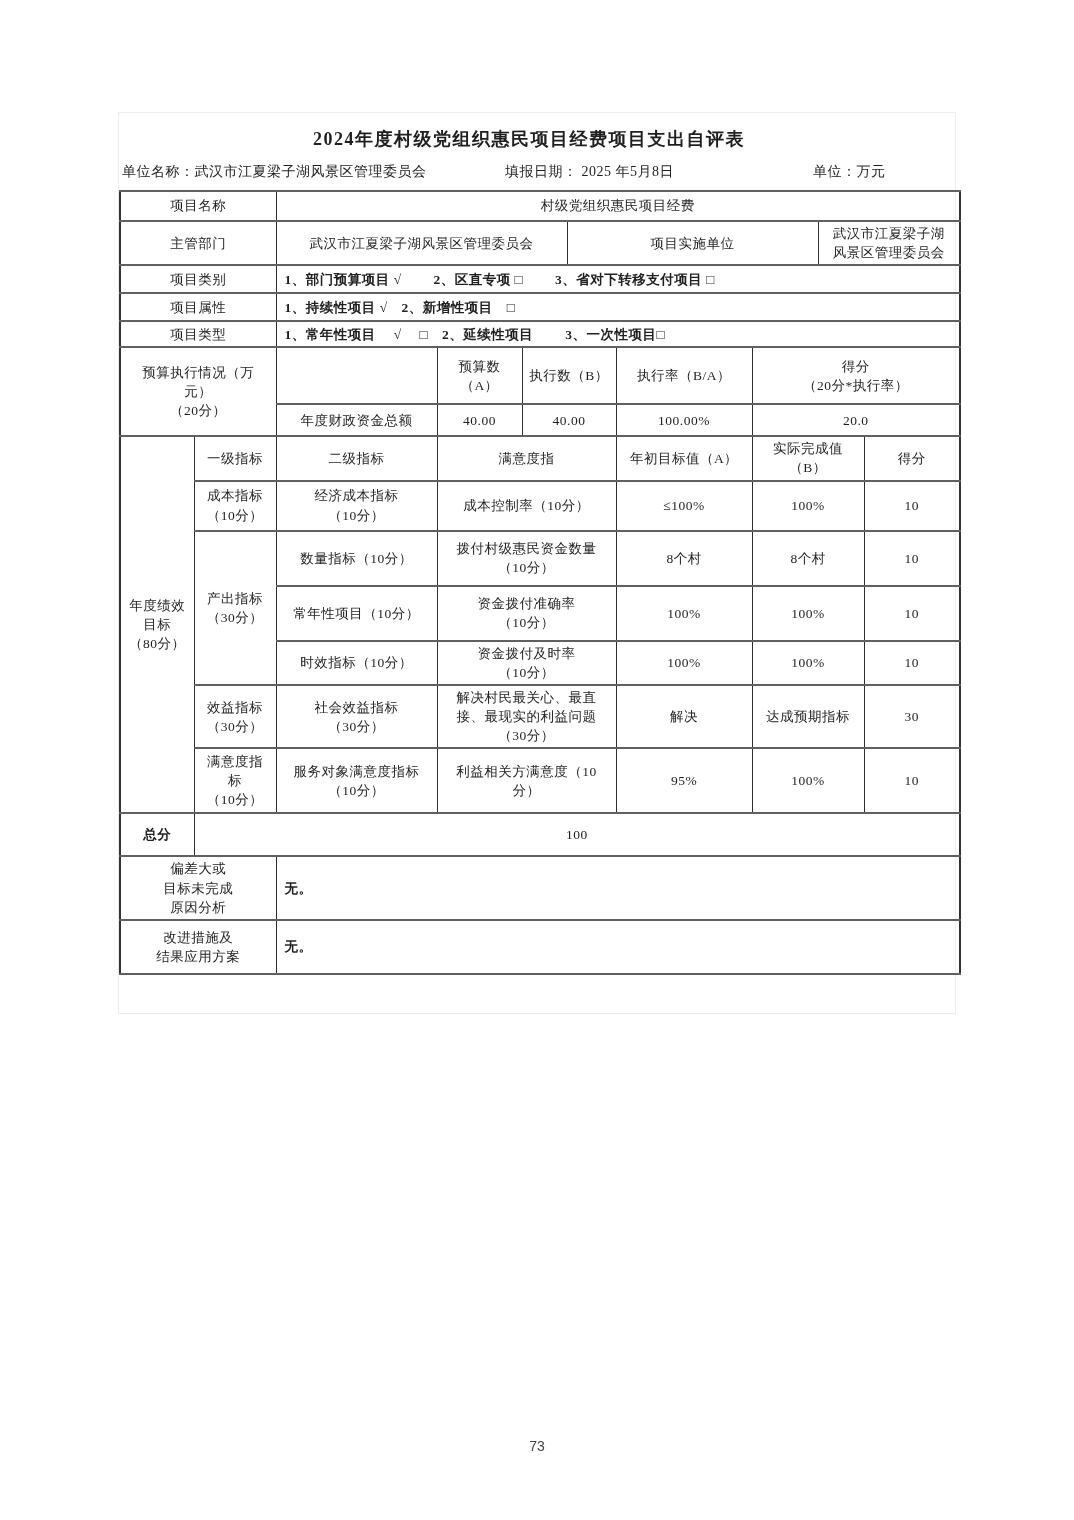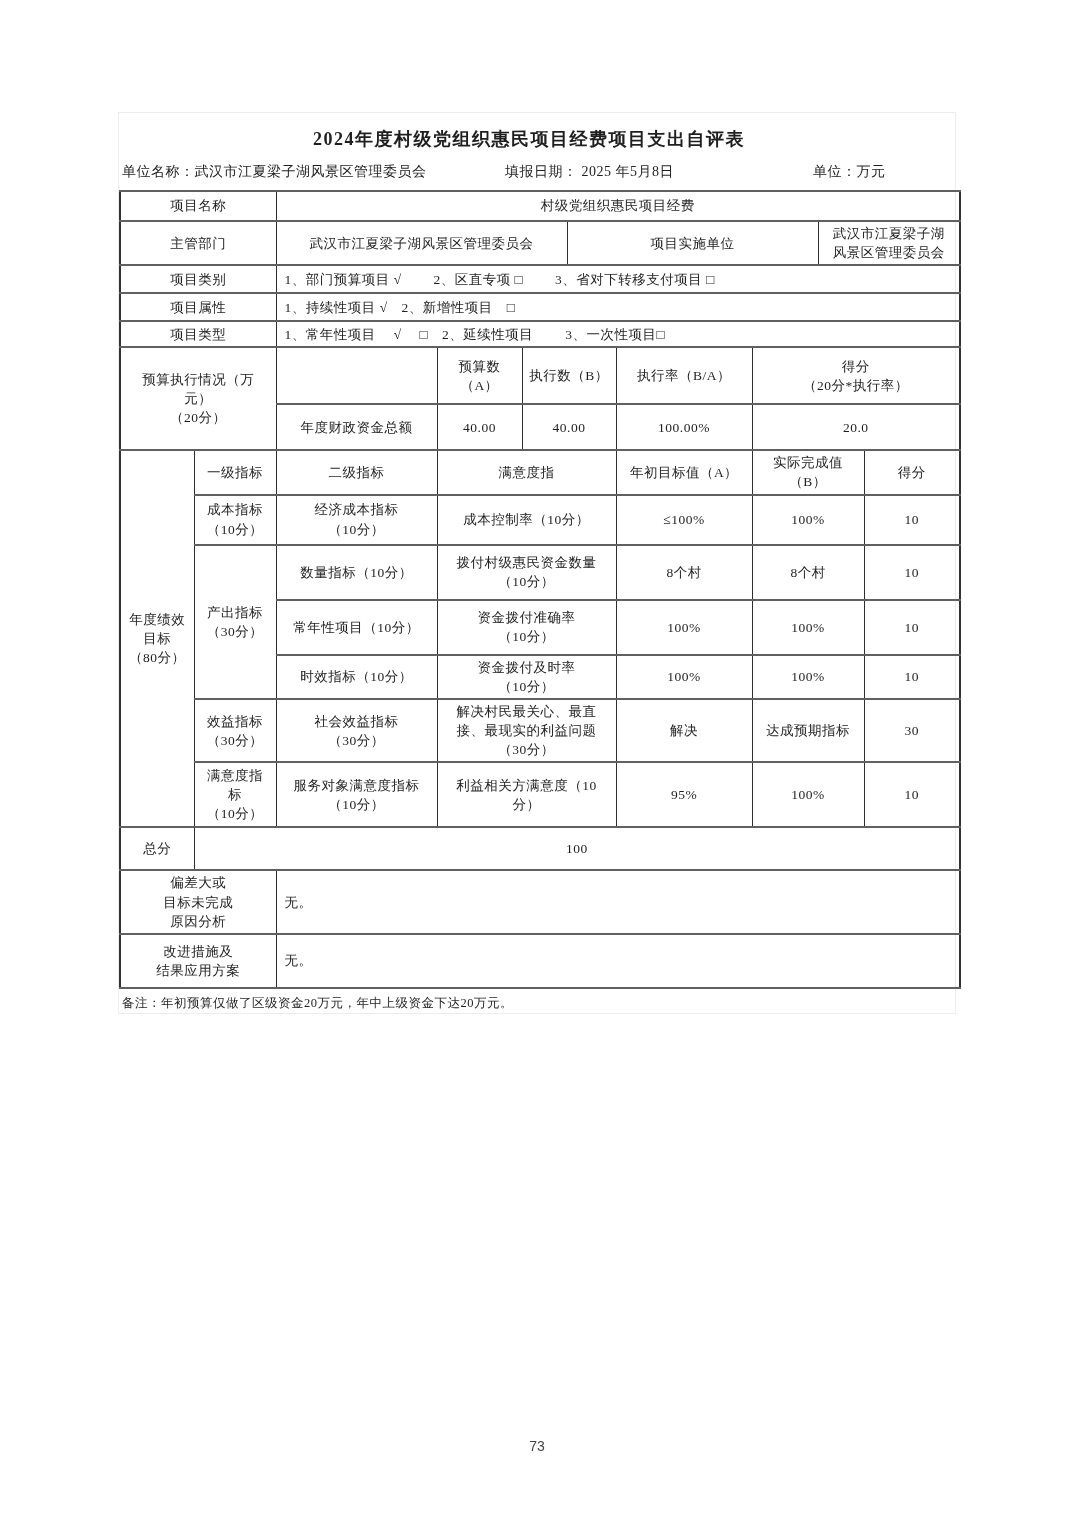--- a/index.html
+++ b/index.html
@@ -65,22 +65,23 @@
     padding: 2px 4px;
     white-space: pre-line;
     line-height: 1.42;
     letter-spacing: 0.5px;
     box-sizing: border-box;
     overflow: hidden;
   }
   table.self-eval td.align-left {
     text-align: left;
     padding-left: 8px;
-  }
-  table.self-eval td.bold { font-weight: normal; margin-top: 8px; }
+    font-weight: bold;
+  }
+  table.self-eval td.bold { font-weight: bold; margin-top: 8px; }
 
   .note-line {
     position: absolute;
     top: 882px;
     left: 3px;
     right: 3px;
     font-size: 12.5px;
     letter-spacing: 0.5px;
   }
   .page-number {
@@ -149,21 +150,21 @@
 元）
 （20分）</td>
           <td></td>
           <td>预算数
 （A）</td>
           <td colspan="2">执行数（B）</td>
           <td>执行率（B/A）</td>
           <td colspan="3">得分
 （20分*执行率）</td>
         </tr>
-        <tr style="height: 46px;">
+        <tr style="height: 32px;">
           <td>年度财政资金总额</td>
           <td>40.00</td>
           <td colspan="2">40.00</td>
           <td>100.00%</td>
           <td colspan="3">20.0</td>
         </tr>
         <tr style="height: 42px;">
           <td rowspan="7">年度绩效
 目标
 （80分）</td>
@@ -246,16 +247,15 @@
           <td colspan="8" class="align-left">无。</td>
         </tr>
         <tr style="height: 54px;">
           <td colspan="2">改进措施及
 结果应用方案</td>
           <td colspan="8" class="align-left">无。</td>
         </tr>
       </tbody>
   </table>
 
-  <div class="note-line">备注：年初预算仅做了区级资金20万元，年中上级资金下达20万元。</div>
 </div>
 
 <div class="page-number">73</div>
 
 </body></html>

